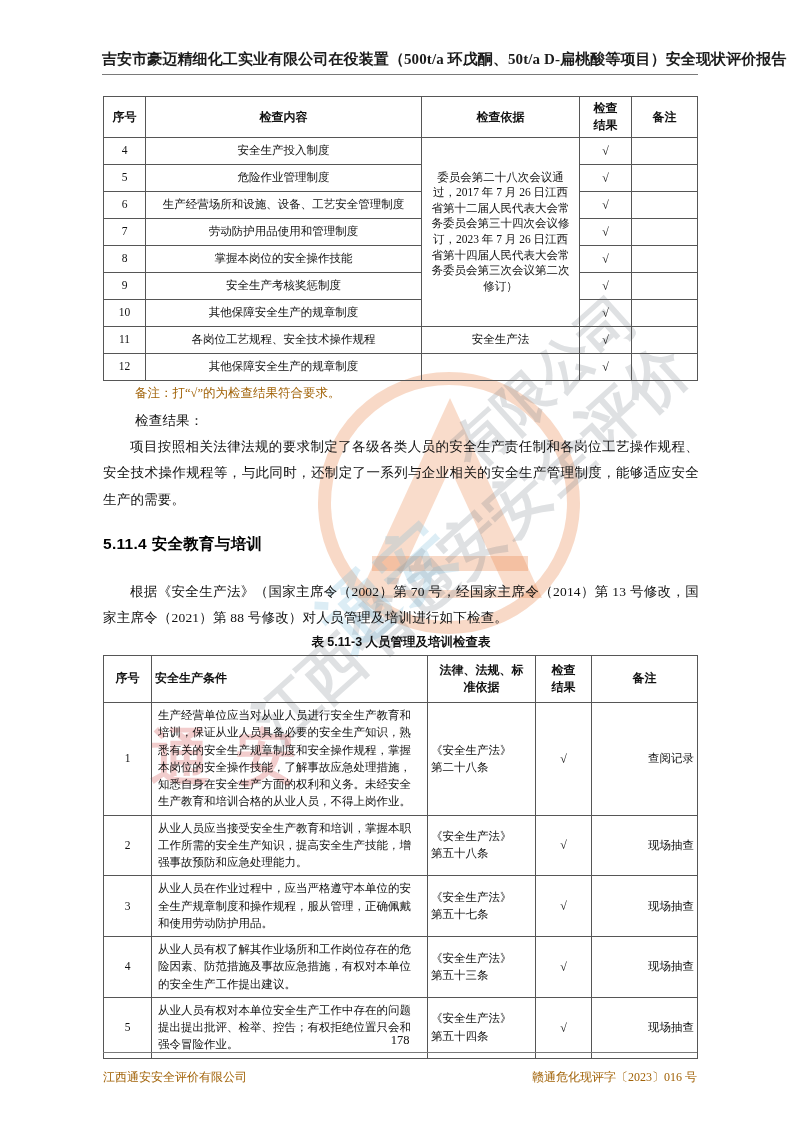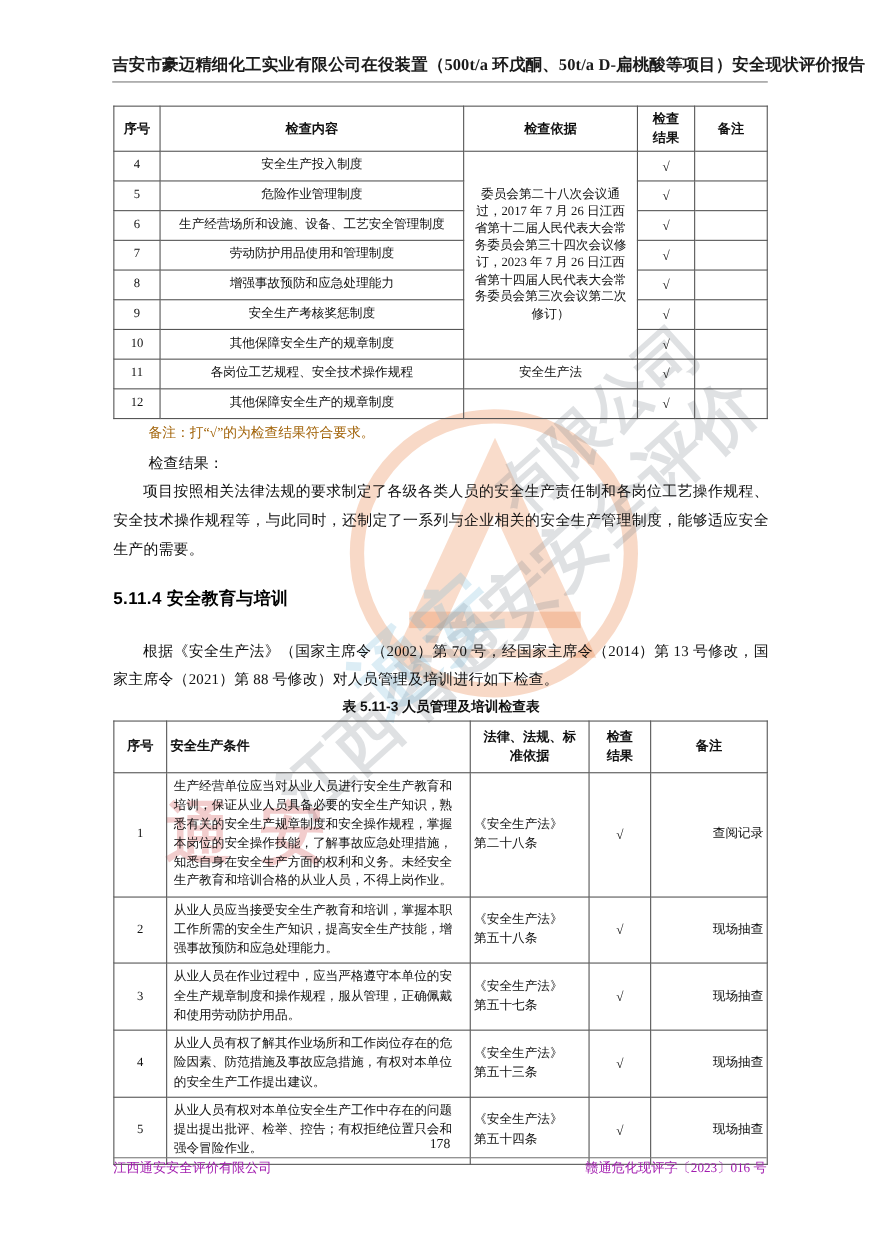--- a/index.html
+++ b/index.html
@@ -250,25 +250,25 @@
     font-size: 12.5px;
     color: #111;
     font-family: "Liberation Serif", serif;
   }
   .footer {
     position: absolute;
     left: 103px;
     top: 1052px;
     width: 594px;
     border-top: 1.5px solid #7a7a7a;
-    padding-top: 0;
+    padding-top: 16px;
     display: flex;
     justify-content: space-between;
     font-size: 12px;
-    color: #a21caf;
+    color: #a16207;
     font-family: "Liberation Serif", serif;
   }
 </style>
 </head>
 <body>
 
 <div class="page">
 
   <div class="wm-layer">
     <div class="wm-ring"></div>
@@ -330,21 +330,21 @@
             <td></td>
           </tr>
           <tr>
             <td>7</td>
             <td>劳动防护用品使用和管理制度</td>
             <td class="chk">√</td>
             <td></td>
           </tr>
           <tr>
             <td>8</td>
-            <td>增强事故预防和应急处理能力</td>
+            <td>掌握本岗位的安全操作技能</td>
             <td class="chk">√</td>
             <td></td>
           </tr>
           <tr>
             <td>9</td>
             <td>安全生产考核奖惩制度</td>
             <td class="chk">√</td>
             <td></td>
           </tr>
           <tr>

